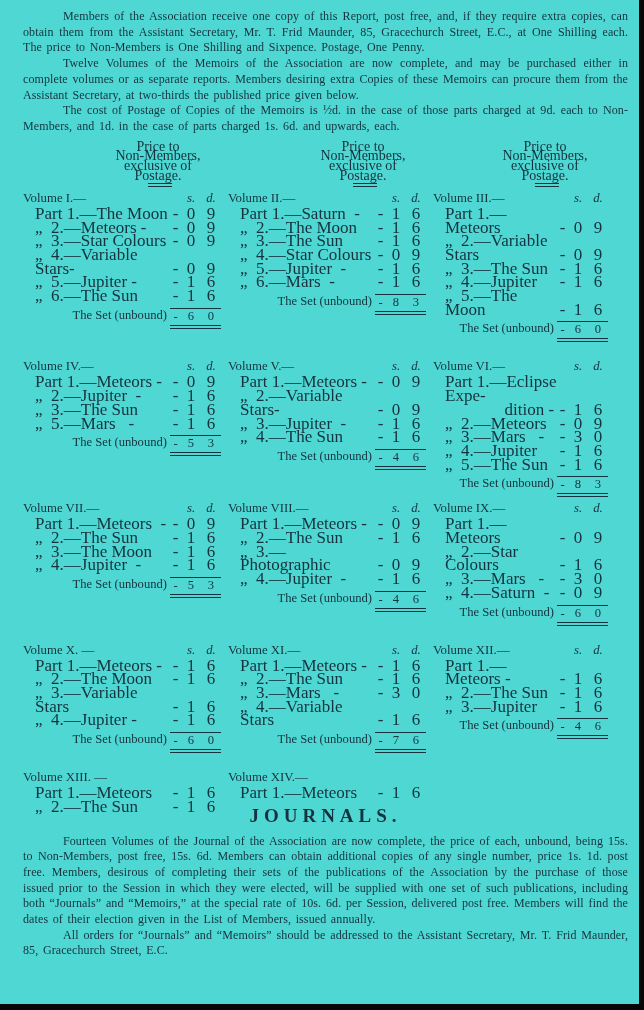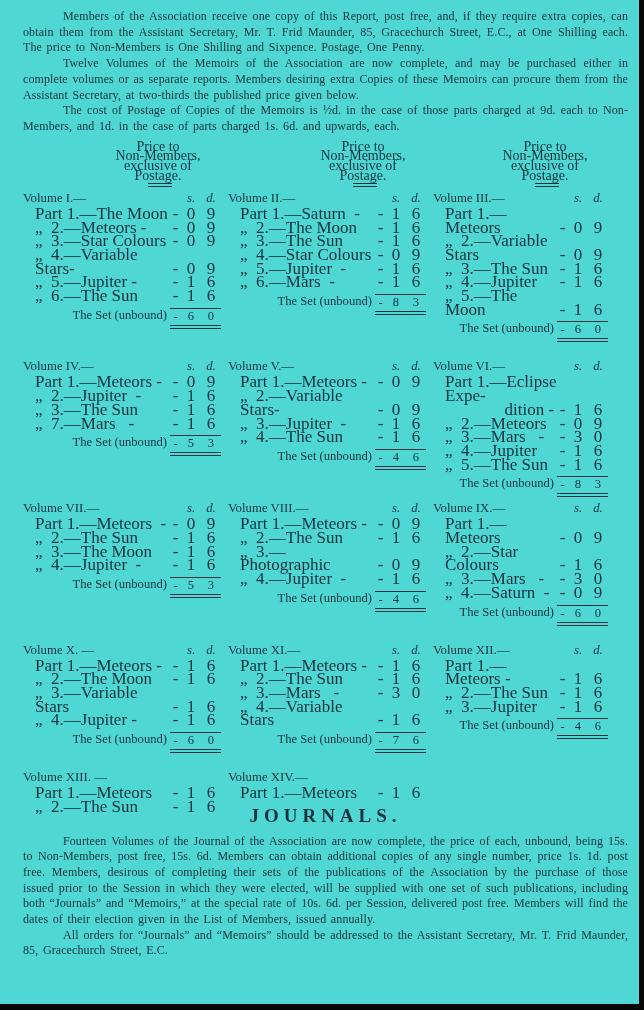--- a/index.html
+++ b/index.html
@@ -258,21 +258,21 @@
             <div class="cell">1</div>
             <div class="cell">6</div>
           </div>
           <div class="part-row">
             <div class="part-label">„  3.—The Sun</div>
             <div class="cell dash">-</div>
             <div class="cell">1</div>
             <div class="cell">6</div>
           </div>
           <div class="part-row">
-            <div class="part-label">„  7.—Mars   -</div>
+            <div class="part-label">„  5.—Mars   -</div>
             <div class="cell dash">-</div>
             <div class="cell">1</div>
             <div class="cell">6</div>
           </div>
           <div class="set-row">
             <div class="set-label">The Set (unbound)</div>
             <div class="tot">
               <div class="cell dash">-</div>
               <div class="cell">5</div>
               <div class="cell">3</div>

